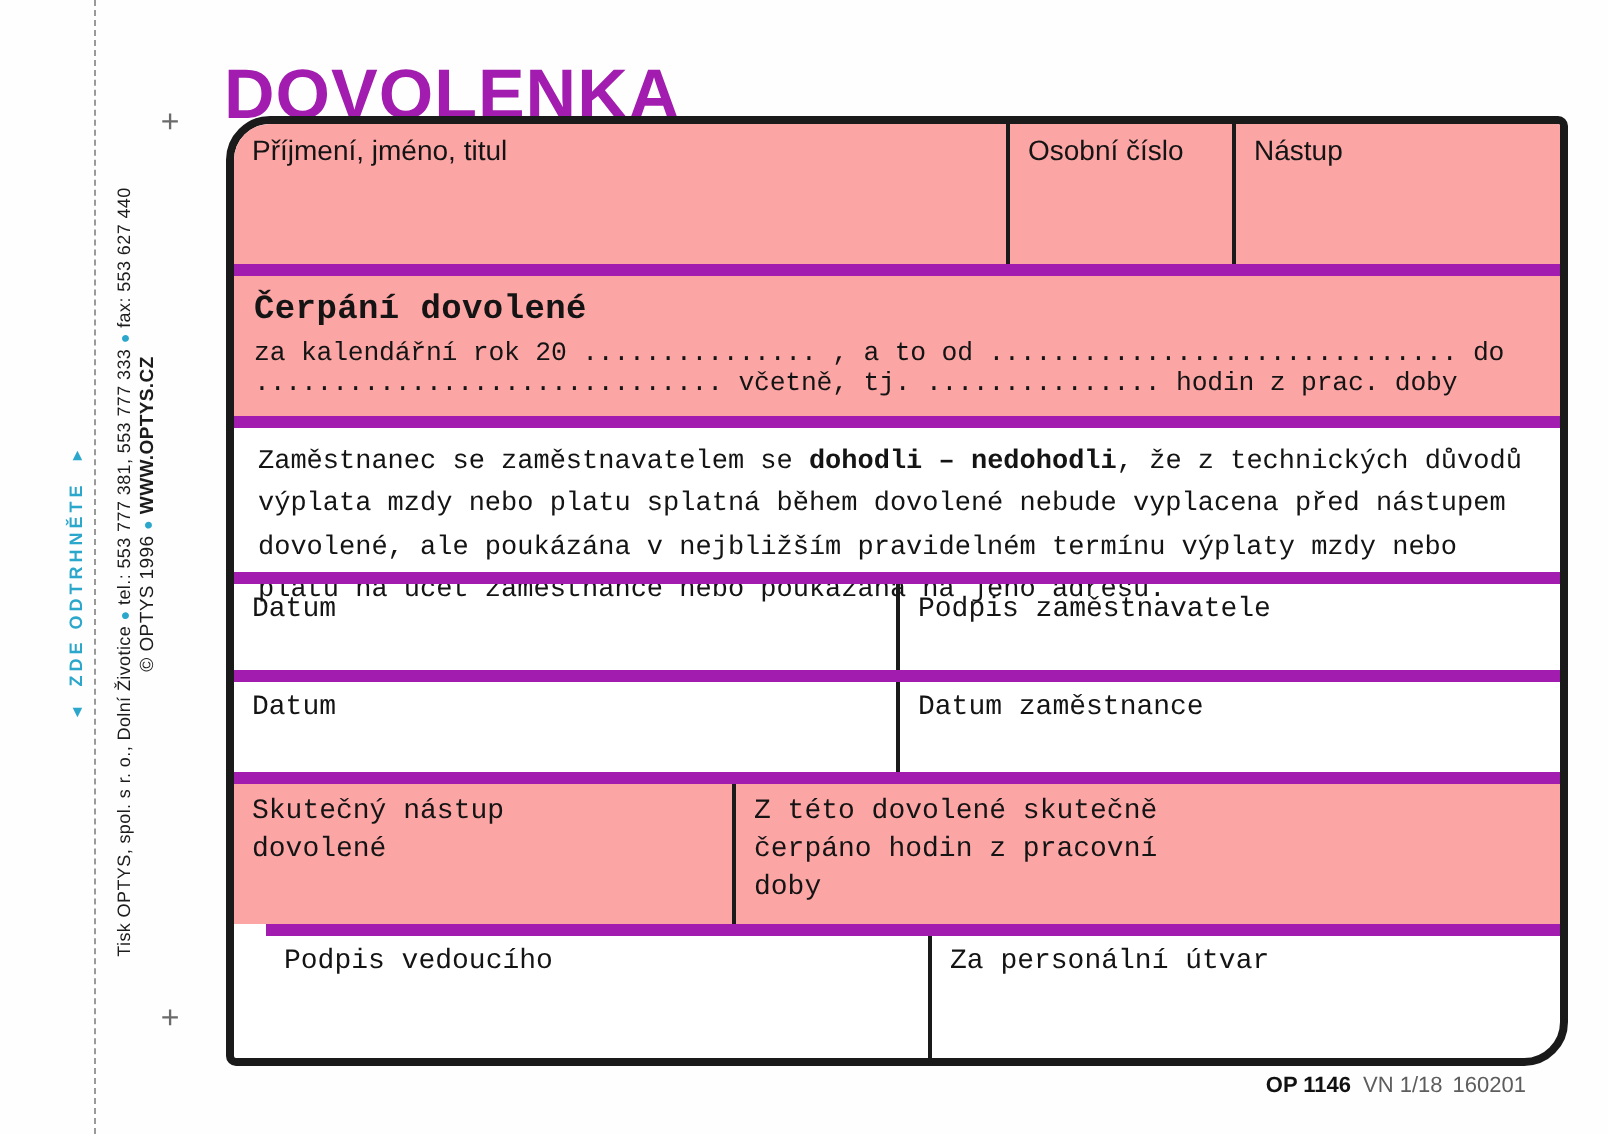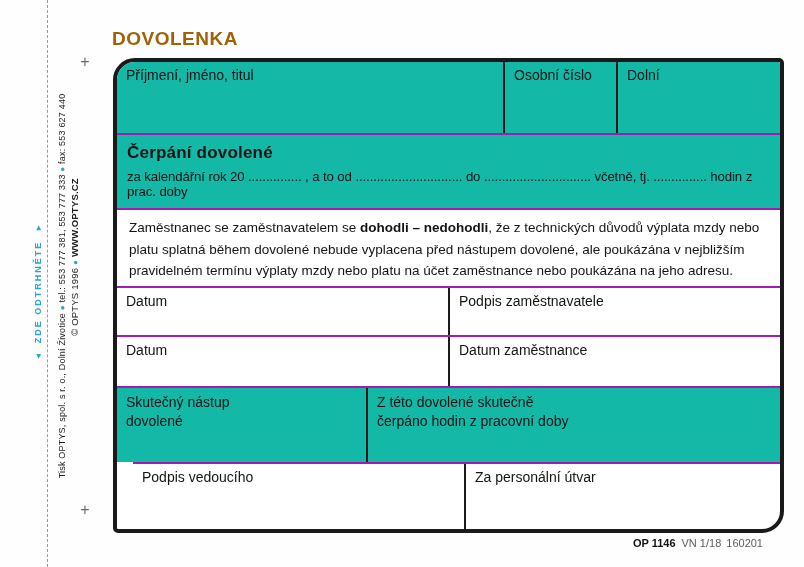--- a/index.html
+++ b/index.html
@@ -13,30 +13,30 @@
   .tear-strip { left:38px; top:292px; font-size:9px; letter-spacing:2px; color:#2ba7cb; font-weight:bold; }
   .tear-strip .arrow { font-size:8px; letter-spacing:0; }
   .print-line1 { left:62px; top:286px; font-size:9px; color:#1c1c1c; letter-spacing:.2px; }
   .print-line2 { left:74px; top:257px; font-size:9.5px; color:#1c1c1c; letter-spacing:.2px; }
   .dot-sep { color:#2ba7cb; font-size:8px; }
   .bold { font-weight:bold; }
   .regmark { position:absolute; color:#6b6b6b; font-size:16px; font-weight:normal;
              transform:translate(-50%,-50%); }
 
   
-  .title { position:absolute; left:112px; top:28px; font-size:19px; font-weight:bold;
-           letter-spacing:.5px; color:#a16207; }
+  .title { position:absolute; left:112px; top:28px; font-size:35px; font-weight:bold;
+           letter-spacing:.5px; color:#a21caf; }
 
   
   .form { position:absolute; left:113px; top:58px; width:671px; height:475px;
           border:4px solid #1a1a1a; border-radius:22px 5px 22px 5px; background:#fff;
           overflow:hidden; display:flex; flex-direction:column; }
   .row { display:flex; width:100%; }
-  .row + .row { border-top:2px solid #a21caf; }
-  .blue { background:#14b8a6; }
+  .row + .row { border-top:6px solid #a21caf;font-family:Liberation Mono, monospace; }
+  .blue { background:#fca5a5; }
   .cell { padding:5px 9px; font-size:14px; }
   .cell + .cell { border-left:2px solid #1a1a1a; }
   .grow { flex:1 1 auto; }
 
   .r1 { height:73px; }
   .r1 .c1 { width:386px; }
   .r1 .c2 { width:113px; }
 
   .r2 { height:78px; flex-direction:column; justify-content:space-between; }
   .r2 .heading { font-size:17px; font-weight:bold; padding:8px 10px 0; letter-spacing:.2px; }
@@ -73,21 +73,21 @@
 <div class="regmark" style="left:85px; top:62px;">+</div>
 <div class="regmark" style="left:85px; top:510px;">+</div>
 
 <div class="title">DOVOLENKA</div>
 
 <div class="form">
 
   <div class="row r1 blue">
     <div class="cell c1"><span>Příjmení, jméno, titul</span></div>
     <div class="cell c2"><span>Osobní číslo</span></div>
-    <div class="cell grow"><span>Dolní</span></div>
+    <div class="cell grow"><span>Nástup</span></div>
   </div>
 
   <div class="row r2 blue">
     <div class="heading">Čerpání dovolené</div>
     <div class="period">za kalendářní rok 20 ............... , a to od .............................. do .............................. včetně, tj. ............... hodin z prac. doby</div>
   </div>
 
   <div class="row r3">
     <div class="para"><span>Zaměstnanec se zaměstnavatelem se </span><b>dohodli – nedohodli</b><span>, že z technických důvodů výplata mzdy nebo platu splatná během dovolené nebude vyplacena před nástupem dovolené, ale poukázána v nejbližším pravidelném termínu výplaty mzdy nebo platu na účet zaměstnance nebo poukázána na jeho adresu.</span></div>
   </div>

